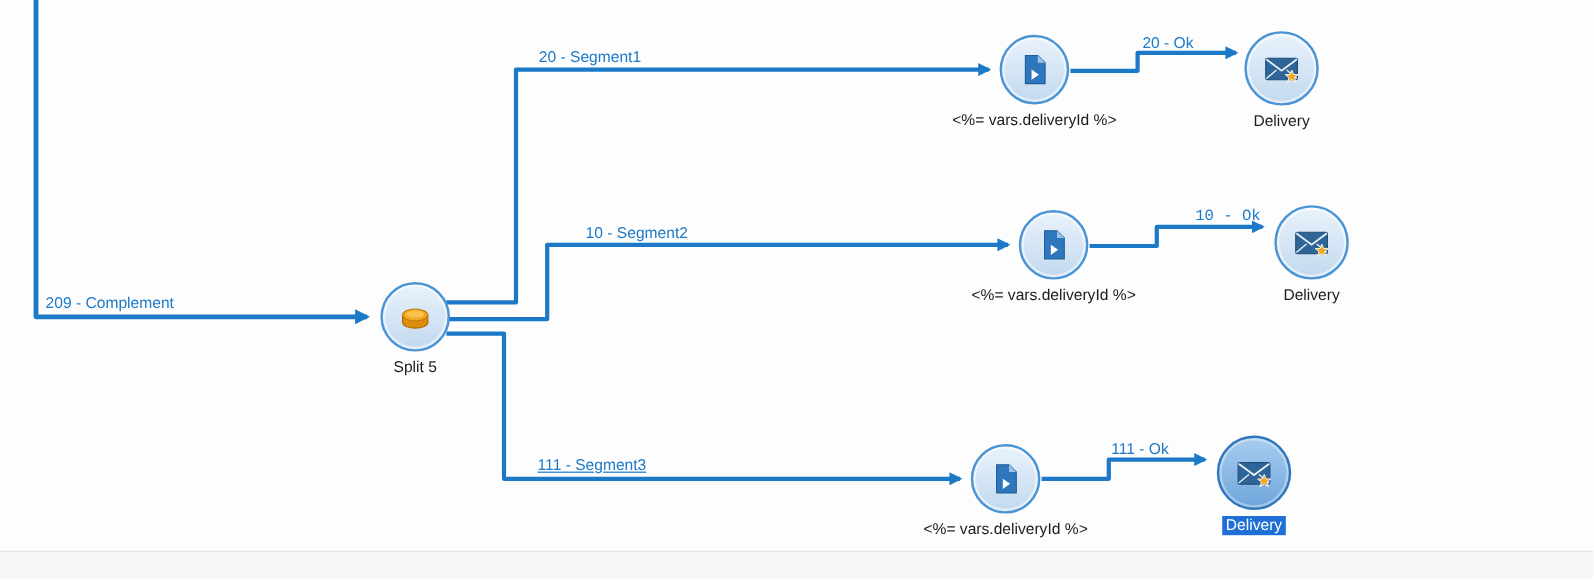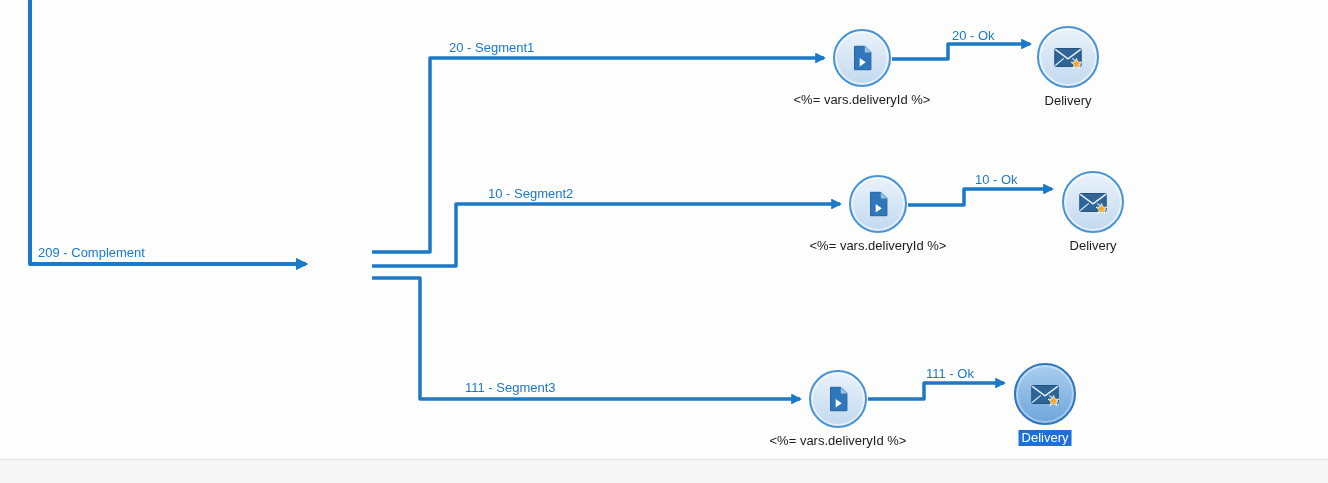--- a/index.html
+++ b/index.html
@@ -96,26 +96,38 @@
   </svg>
 
   <div class="edge-label" style="left:38px; top:245px;">209 - Complement</div>
 
   <div class="edge-label" style="left:437px; top:40px;margin-left:12px;">20 - Segment1</div>
 
   <div class="edge-label" style="left:952px; top:28px;">20 - Ok</div>
 
   <div class="edge-label" style="left:460px; top:186px;margin-left:28px;">10 - Segment2</div>
 
-  <div class="edge-label" style="left:975px; top:172px;">10 - Ok</div>
-
-  <div class="edge-label" style="left:465px; top:380px;">111 - Segment3</div>
+  <div class="edge-label" style="left:996px; top:172px;font-family:Liberation Mono, monospace;">10 - Ok</div>
+
+  <div class="edge-label" style="left:448px; top:380px;text-decoration:underline;">111 - Segment3</div>
 
   <div class="edge-label" style="left:926px; top:366px;text-align:right;">111 - Ok</div>
 
+  <div class="node" style="left:317px; top:235px; width:58px;">
+    <div class="circle size-58">
+      <svg viewBox="0 0 32 32" width="32" height="32">
+        <ellipse cx="16" cy="20.5" rx="10.5" ry="5" fill="#de8c0d" stroke="#b06f06" stroke-width="1"></ellipse>
+        <rect x="5.5" y="15" width="21" height="5.5" fill="#de8c0d"></rect>
+        <path d="M5.5 15 v5.5 M26.5 15 v5.5" stroke="#b06f06" stroke-width="1"></path>
+        <ellipse cx="16" cy="14.5" rx="10.5" ry="5" fill="#f6a722" stroke="#c07c08" stroke-width="1"></ellipse>
+        <ellipse cx="16" cy="13.8" rx="7.2" ry="3" fill="#fbc14e"></ellipse>
+      </svg>
+    </div>
+    <div class="node-label">Split 5</div>
+  </div>
 
   <div class="node" style="left:833px; top:29px; width:58px;">
     <div class="circle size-58">
       <svg viewBox="0 0 32 32" width="30" height="30">
         <path d="M8 3.5 h11 l6.5 6.5 v18.5 h-17.5 z" fill="#2f77bd" stroke="#215e97" stroke-width="1"></path>
         <path d="M19 3.5 l6.5 6.5 h-6.5 z" fill="#9cc3e5"></path>
         <path d="M13.5 16 l6.5 4.5 -6.5 4.5 z" fill="#ffffff"></path>
       </svg>
     </div>
     <div class="node-label">&lt;%= vars.deliveryId %&gt;</div>

